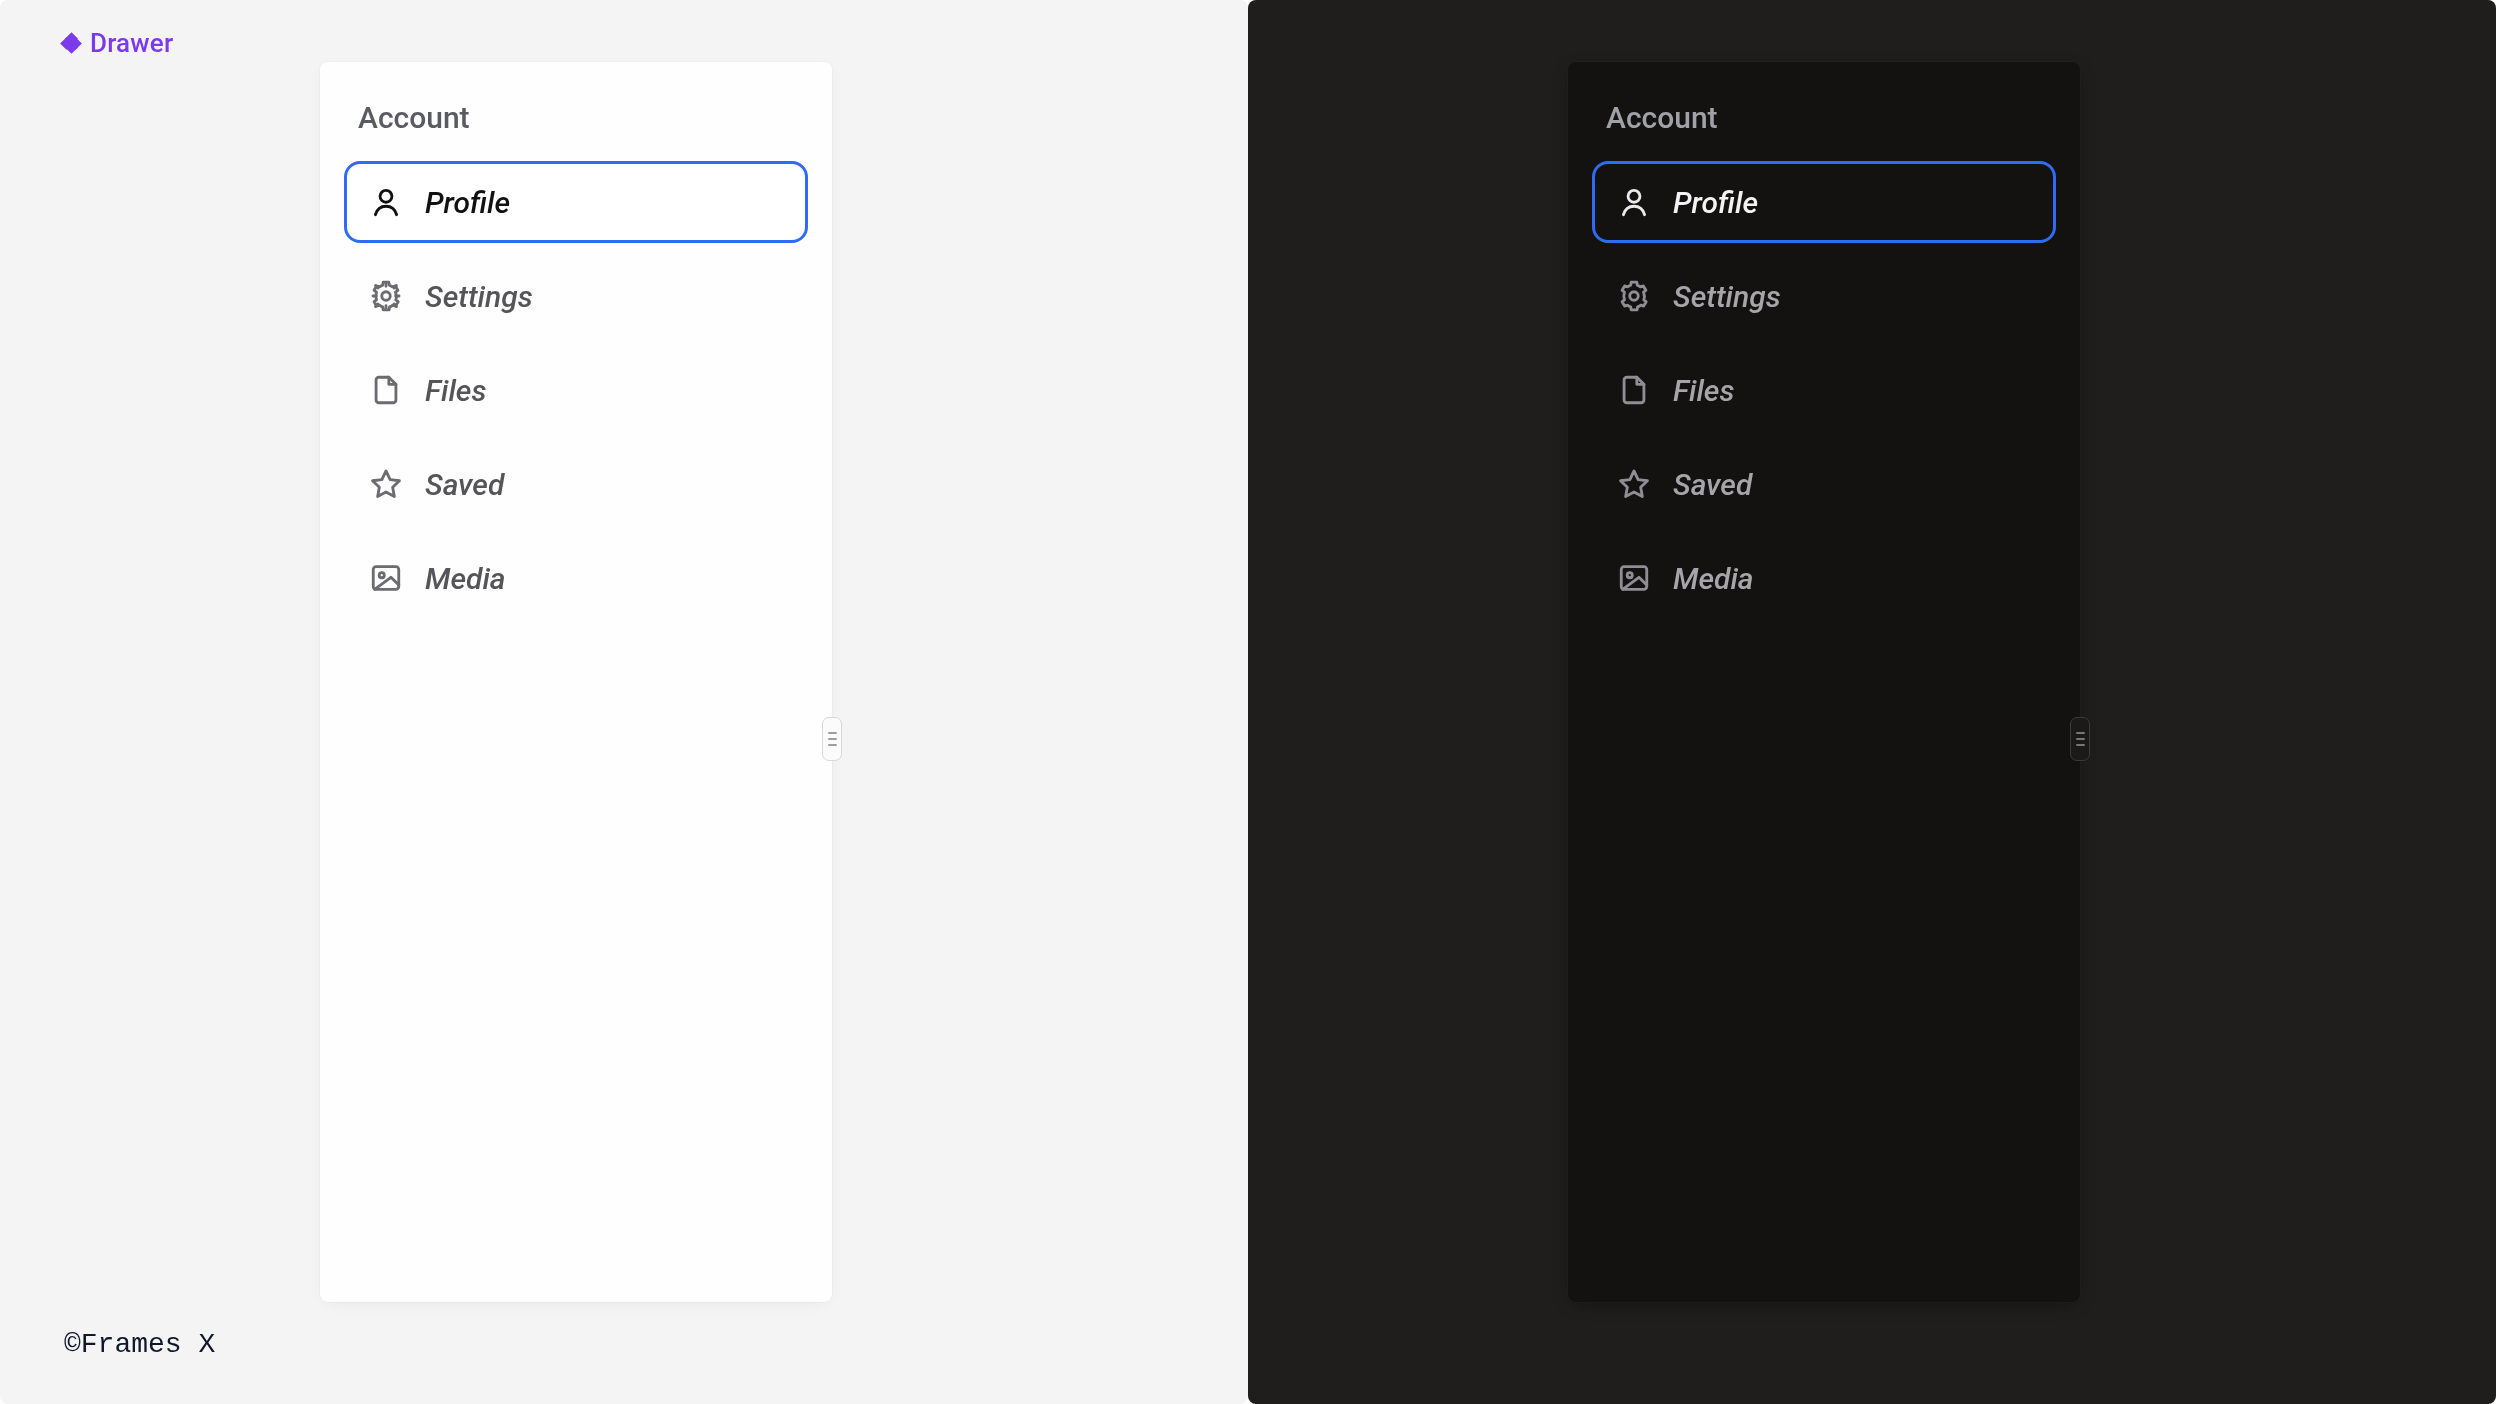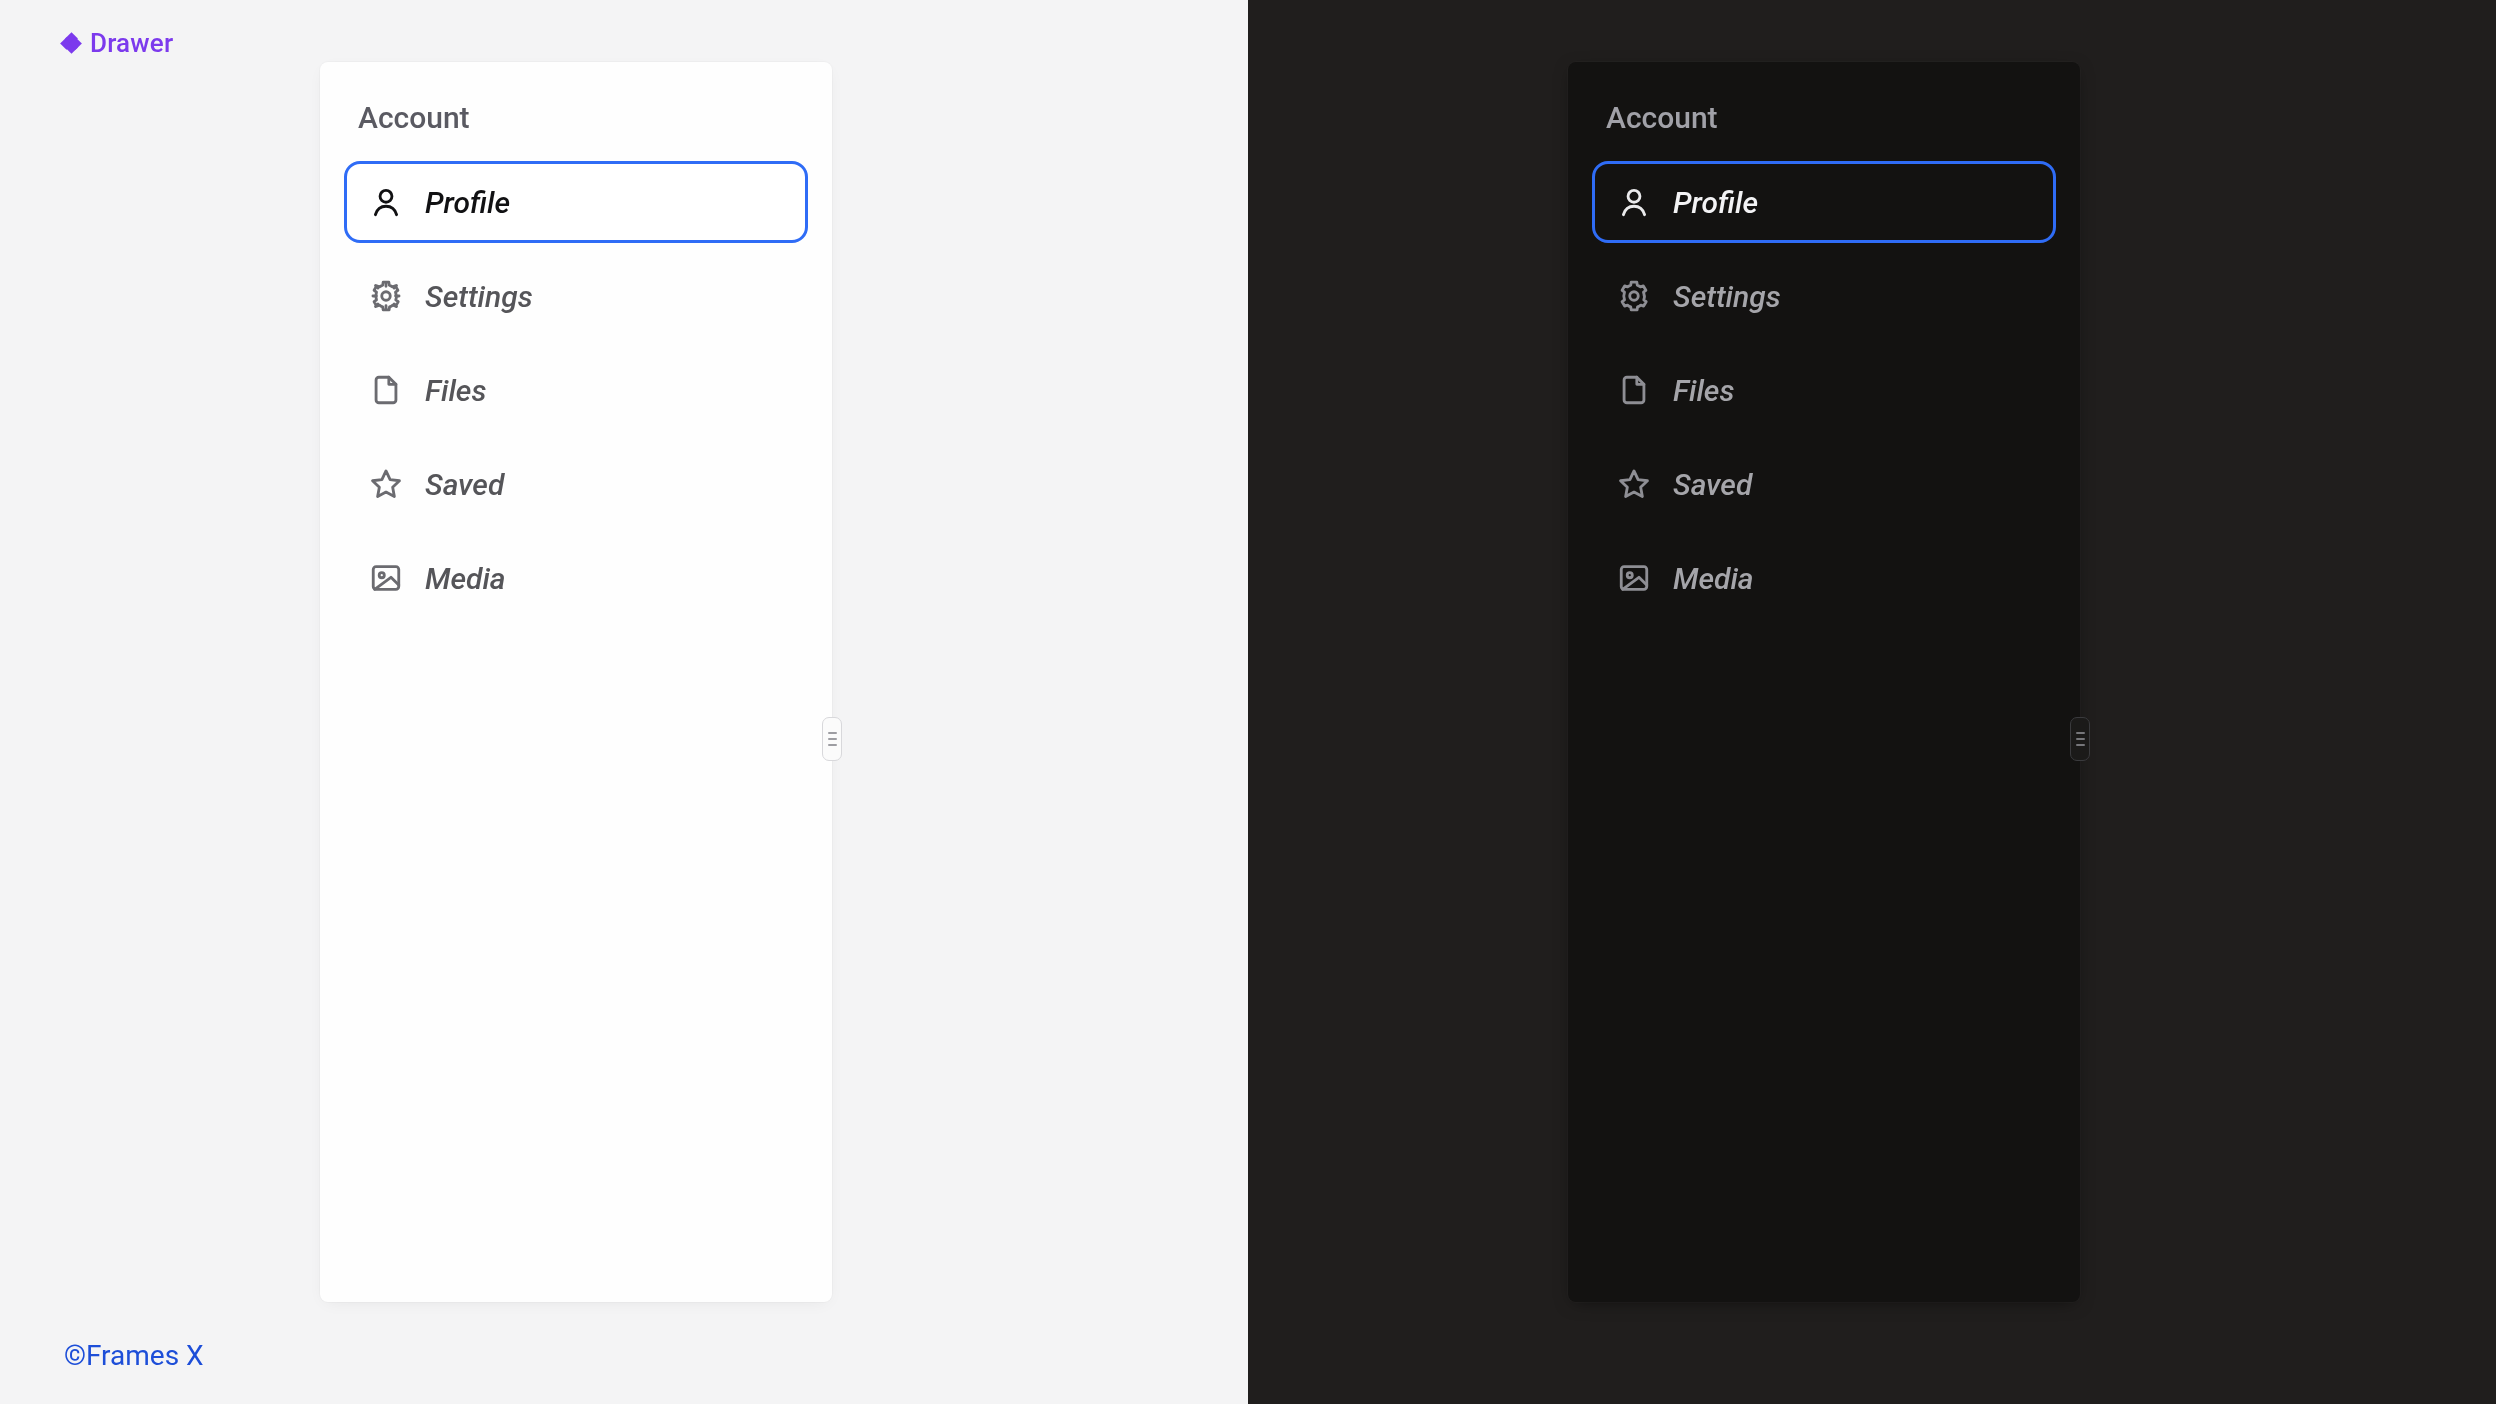--- a/index.html
+++ b/index.html
@@ -8,20 +8,21 @@
       font-family: -apple-system, BlinkMacSystemFont, 'Segoe UI', Roboto, Helvetica, Arial, sans-serif;
       display: flex;
       width: 2496px;
       height: 1404px;
       overflow: hidden;
     }
     .pane {
       width: 50%;
       height: 100%;
       position: relative;
+      border-radius: 8px;
     }
     .pane.light { background: #f4f4f5; }
     .pane.dark  { background: #201e1d; }
 
     
     .component-label {
       position: absolute;
       top: 28px;
       left: 62px;
       display: flex;
@@ -52,24 +53,25 @@
     }
     .component-label .diamond .d3 {
       position:absolute; width:9px; height:9px; background:#7c3aed;
       transform:rotate(45deg); bottom:0; left:4.5px;
     }
 
     
     .copyright {
       position: absolute;
       left: 64px;
-      bottom: 32px;
-      color: #1d4ed8;
+      bottom: 44px;
+      color: #0f172a;
       font-size: 28px;
       font-weight: 400;
+      font-family: Liberation Mono, monospace;
     }
 
     
     .drawer {
       position: absolute;
       top: 62px;
       left: 320px;
       width: 512px;
       height: 1240px;
       border-radius: 8px;

